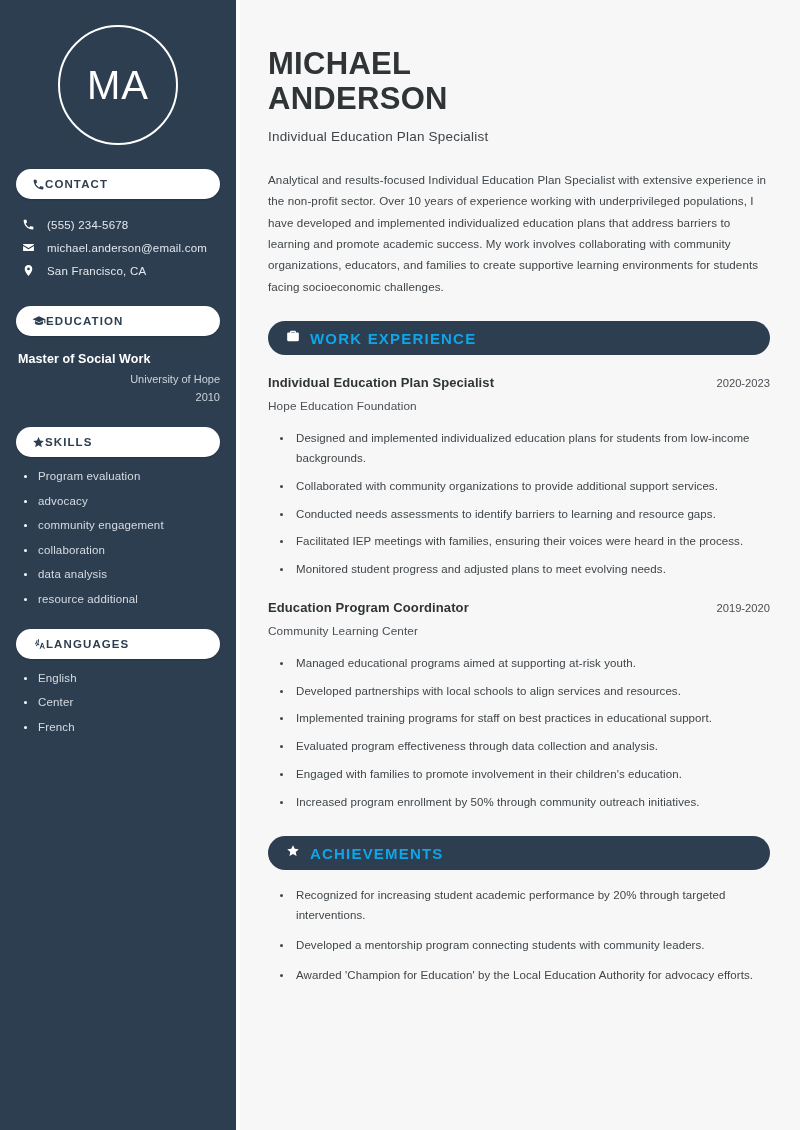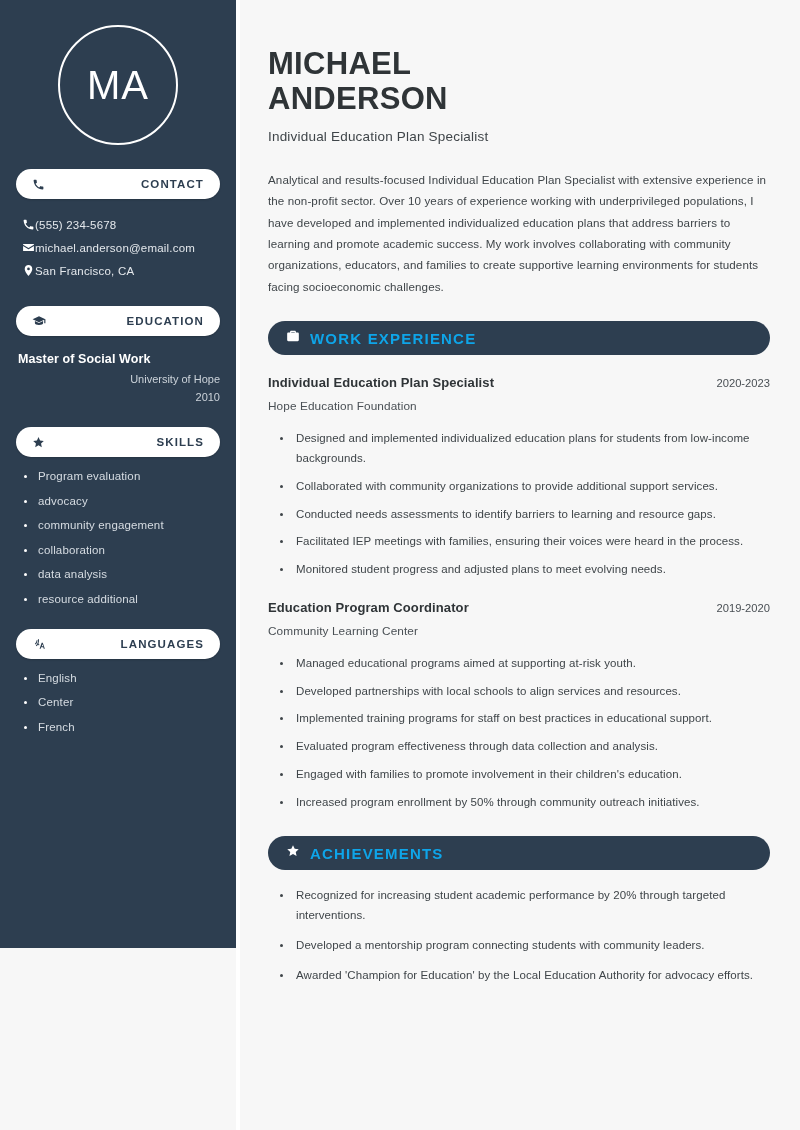--- a/index.html
+++ b/index.html
@@ -17,21 +17,21 @@
     height: 1130px;
     background: #f7f7f7;
     overflow: hidden;
   }
 
   
   .sidebar {
     position: absolute;
     left: 0; top: 0;
     width: 236px;
-    height: 948px;
+    height: 1130px;
     background: #2d3e50;
     padding: 0 16px;
   }
 
   .avatar-wrap {
     display: flex;
     justify-content: center;
     margin-top: 25px;
   }
   .avatar {
@@ -46,42 +46,41 @@
     color: #ffffff;
     font-size: 40px;
     font-weight: 400;
     letter-spacing: 1px;
     line-height: 1;
   }
 
   .pill {
     display: flex;
     align-items: center;
-    gap: 9px;
     background: #ffffff;
     border-radius: 999px;
     height: 30px;
     padding: 0 16px;
     box-shadow: 0 1px 2px rgba(0,0,0,0.18);
     margin-top: 24px;
-    justify-content: space-between;
   }
   .pill .pill-label {
     color: #2d3e50;
     font-size: 11.5px;
     font-weight: bold;
     letter-spacing: 1.1px;
     text-transform: uppercase;
   }
   .pill svg { display: block; }
 
   .contact-list { margin-top: 14px; }
   .contact-row {
     display: flex;
     align-items: center;
+    gap: 12px;
     padding: 5px 0 5px 6px;
   }
   .contact-row .ctext {
     color: #e4e8ec;
     font-size: 11.5px;
     letter-spacing: 0.2px;
   }
   .contact-row svg { flex: 0 0 auto; display: block; }
 
   .edu-block { margin-top: 16px; padding-left: 2px; }

